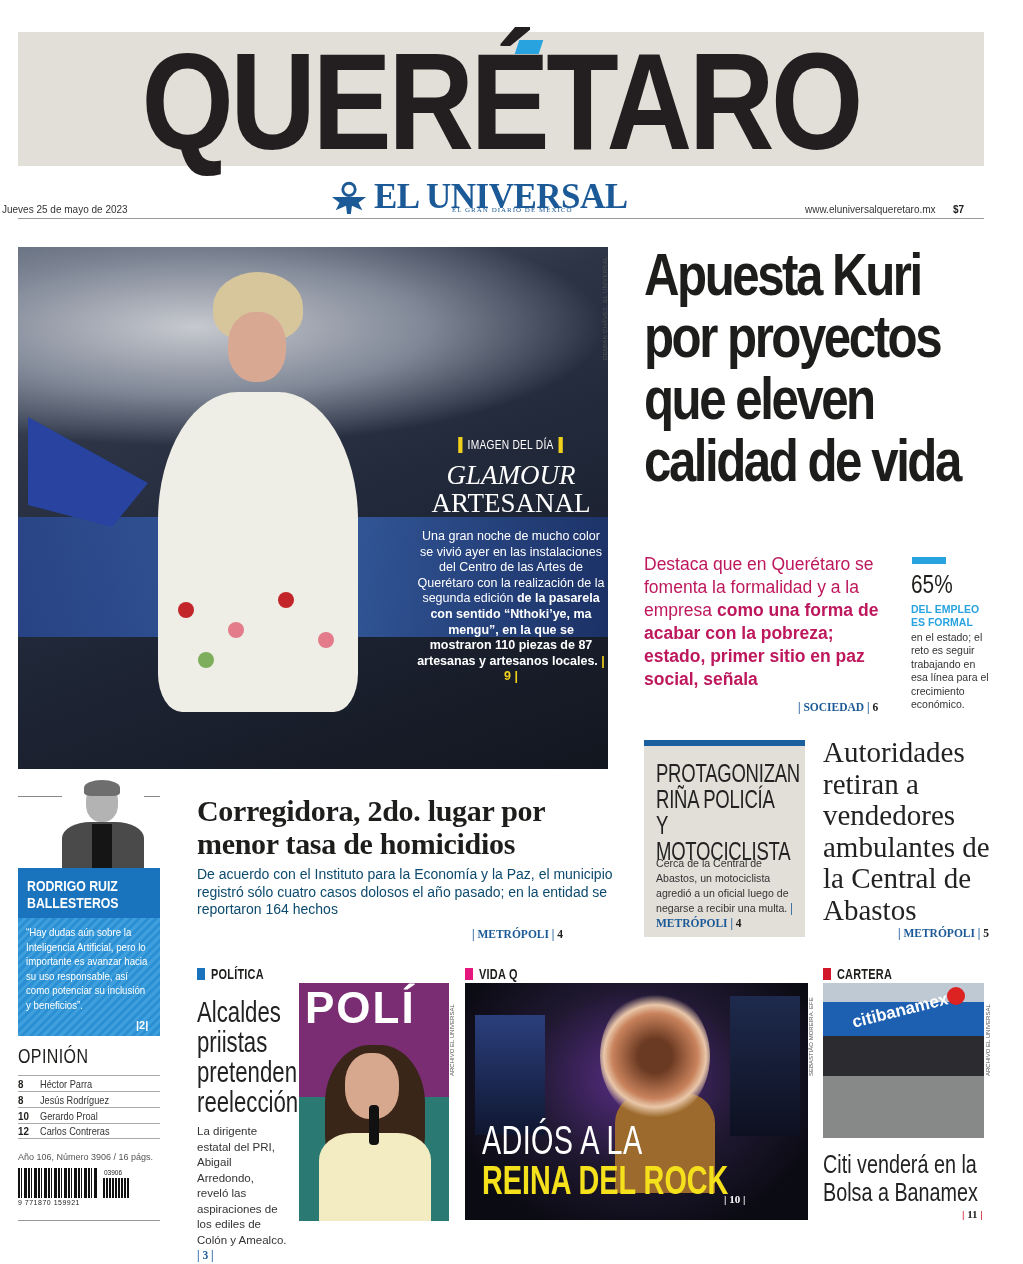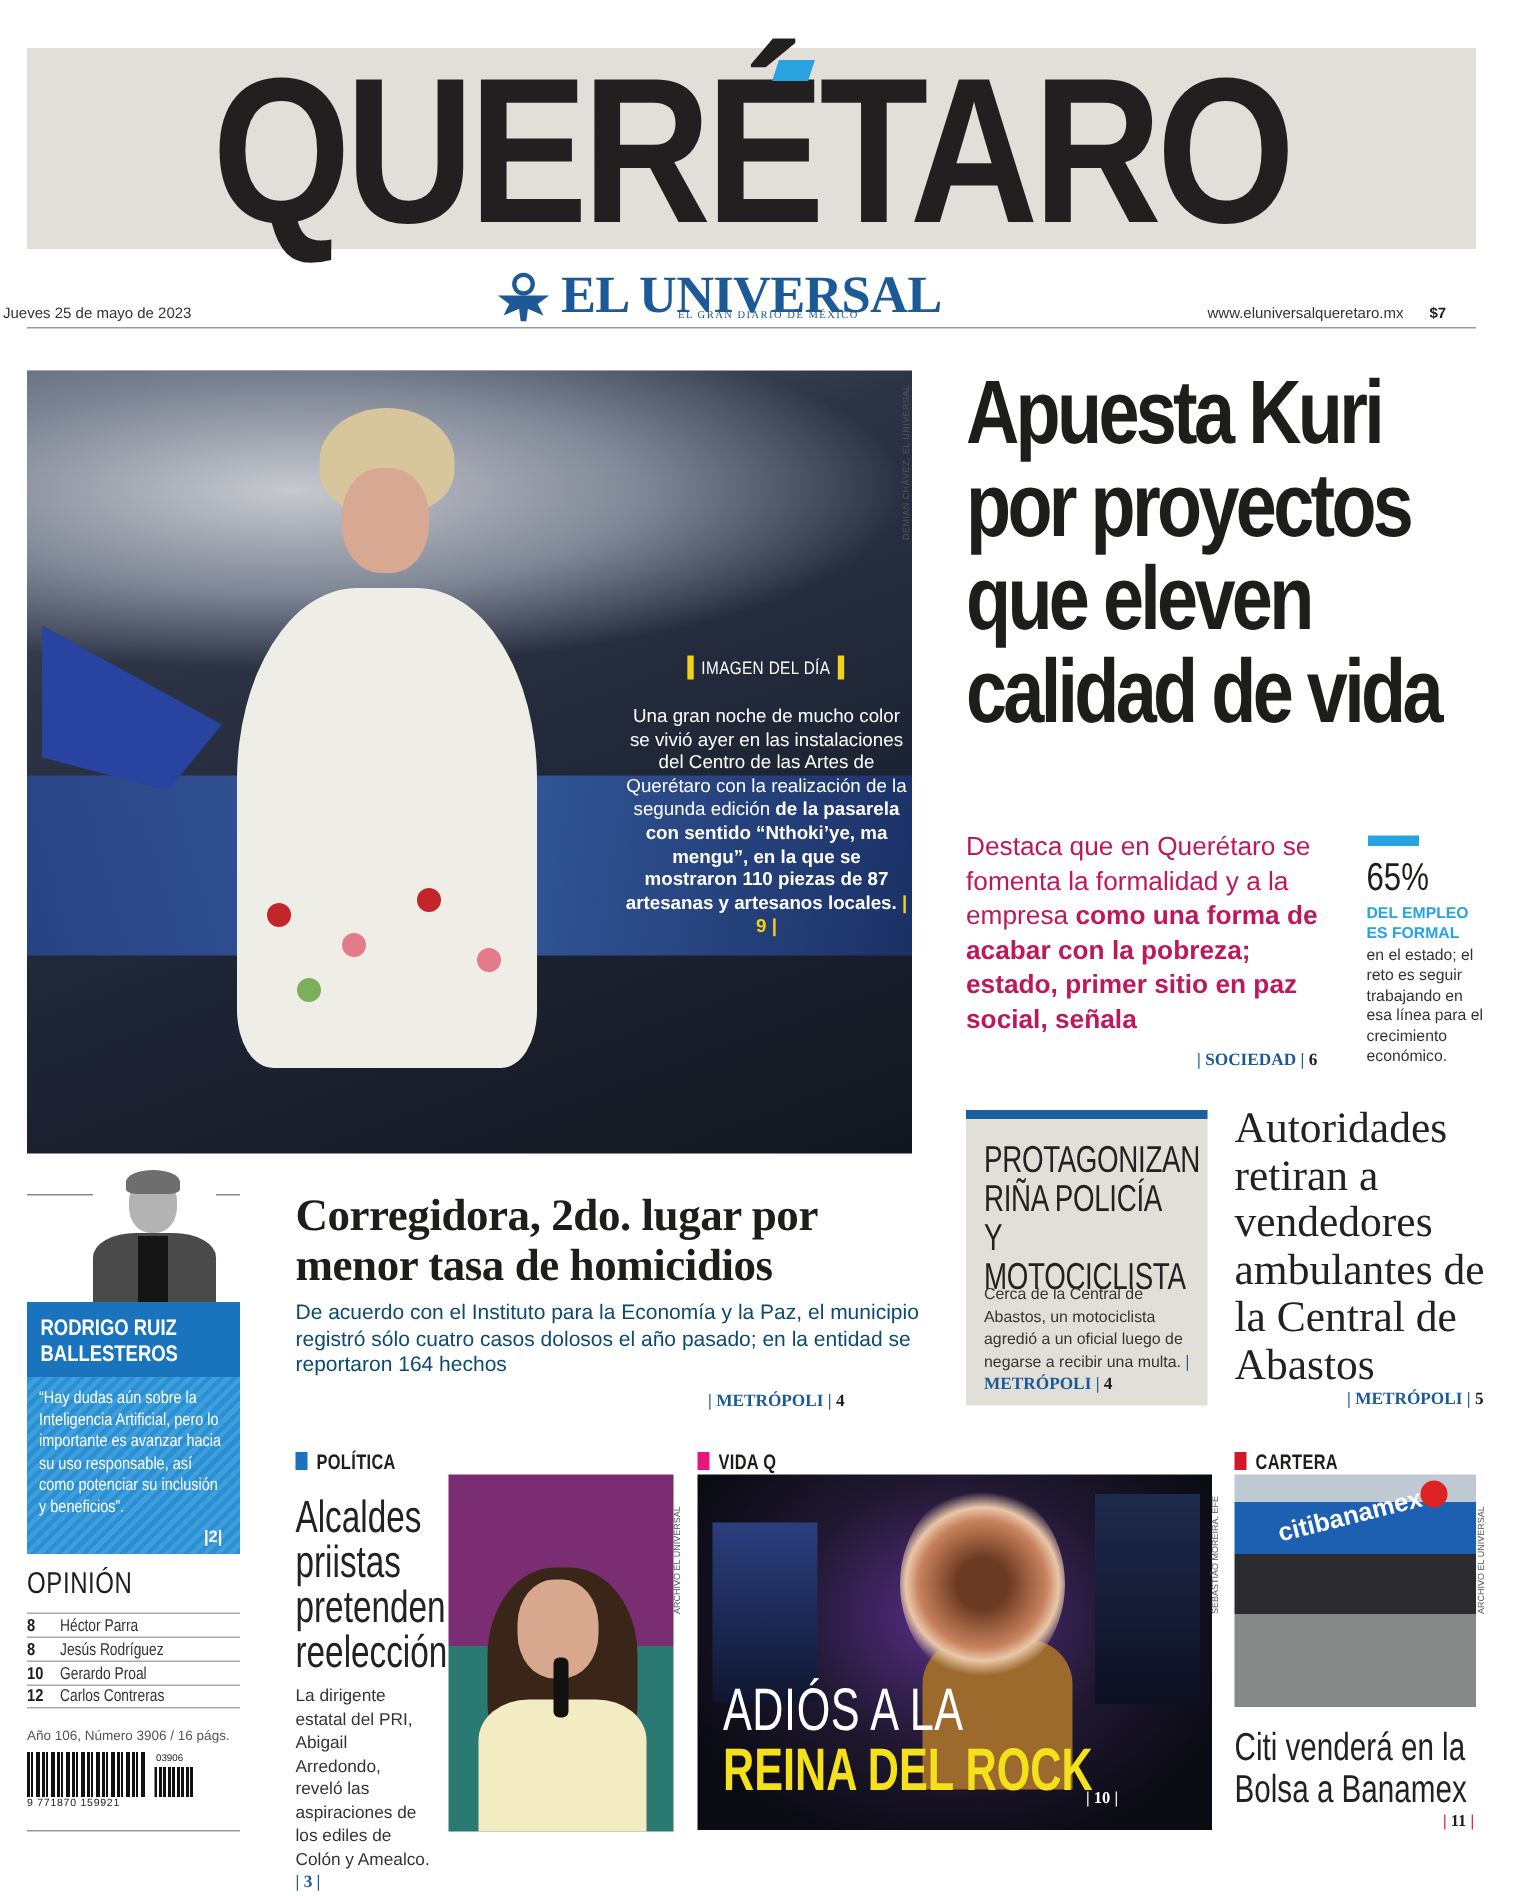--- a/index.html
+++ b/index.html
@@ -163,20 +163,24 @@
   <div class="fan"></div>
 </div>
 <div class="abs hero-credit">DEMIAN CHÁVEZ. EL UNIVERSAL</div>
 
 <div class="abs caption">
   <div class="cap-tag">
     <span class="bar"></span>
     <span>IMAGEN DEL DÍA</span>
     <span class="bar"></span>
   </div>
+  <div class="cap-title">
+    <i>GLAMOUR</i>
+    <span>ARTESANAL</span>
+  </div>
   <div class="cap-body">
     <span>Una gran noche de mucho color se vivió ayer en las instalaciones del Centro de las Artes de Querétaro con la realización de la segunda edición </span><b>de la pasarela con sentido “Nthoki’ye, ma mengu”, en la que se mostraron 110 piezas de 87 artesanas y artesanos locales.</b>
     <b class="cap-page">| 9 |</b>
   </div>
 </div>
 
 <div class="abs lead-headline">
   <div>Apuesta Kuri</div>
   <div>por proyectos</div>
   <div>que eleven</div>
@@ -258,20 +262,21 @@
 <div class="abs sec-label pol-label">
   <span class="sq" style="background:#1a73bd"></span>
   <span class="t">POLÍTICA</span>
 </div>
 <div class="abs pol-head">Alcaldes priistas pretenden reelección</div>
 <div class="abs pol-body">
   <span>La dirigente estatal del PRI, Abigail Arredondo, reveló las aspiraciones de los ediles de Colón y Amealco.</span>
   <span class="section-ref">| <span>3</span> |</span>
 </div>
 <div class="abs pol-photo">
+  <div class="poli">POLÍ</div>
   <div class="hair"></div>
     <div class="top"></div>
     <div class="face"></div>
     <div class="mic"></div>
 </div>
 <div class="abs pol-credit">ARCHIVO EL UNIVERSAL</div>
 
 <div class="abs sec-label vida-label">
   <span class="sq" style="background:#e5177e"></span>
   <span class="t">VIDA Q</span>

